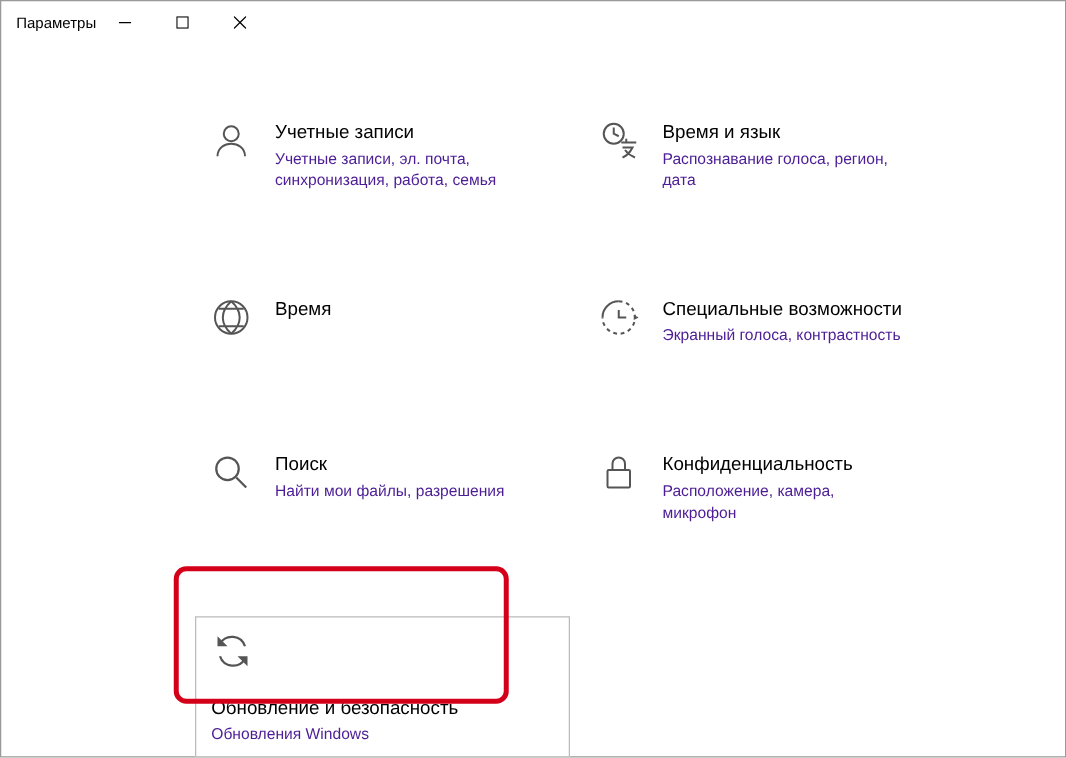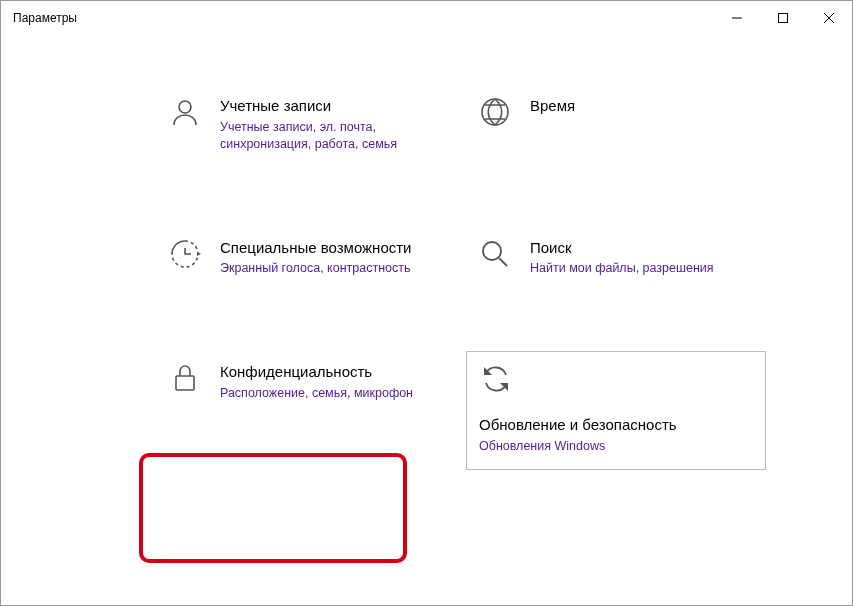--- a/index.html
+++ b/index.html
@@ -8,21 +8,20 @@
     background: #ffffff;
     width: 853px;
     height: 606px;
     overflow: hidden;
     border: 1px solid #999;
     position: relative;
   }
   .titlebar {
     display: flex;
     align-items: center;
-    justify-content: space-between;
     height: 34px;
     padding: 0 0 0 12px;
   }
   .titlebar-title {
     font-size: 12px;
     color: #000;
   }
   .window-controls {
     display: flex;
     height: 100%;
@@ -128,20 +127,33 @@
         <circle cx="16" cy="11" r="6"></circle>
         <path d="M5 29 C5 22 11 19 16 19 C21 19 27 22 27 29"></path>
       </svg>
     </span>
     <div class="tile-text">
       <div class="tile-title">Учетные записи</div>
       <div class="tile-desc">Учетные записи, эл. почта, синхронизация, работа, семья</div>
     </div>
   </div>
 
+  <div class="tile">
+    <span class="tile-icon">
+      <svg viewBox="0 0 32 32" fill="none" stroke="#555" stroke-width="1.6">
+        <circle cx="12" cy="11" r="8"></circle>
+        <path d="M12 6 L12 11 L16 13"></path>
+        <path d="M18 18 L30 18 M22 18 L22 15 M19 22 L27 22 Q24 28 19 30 M21 24 Q24 28 29 30"></path>
+      </svg>
+    </span>
+    <div class="tile-text">
+      <div class="tile-title">Время и язык</div>
+      <div class="tile-desc">Распознавание голоса, регион, дата</div>
+    </div>
+  </div>
 
   <div class="tile">
     <span class="tile-icon">
       <svg viewBox="0 0 32 32" fill="none" stroke="#555" stroke-width="1.6">
         <circle cx="16" cy="16" r="13"></circle>
         <path d="M16 3 C7 11 7 21 16 29 M16 3 C25 11 25 21 16 29 M6 9 L26 9 M6 23 L26 23"></path>
       </svg>
     </span>
     <div class="tile-text">
       <div class="tile-title">Время</div>
@@ -178,21 +190,21 @@
 
   <div class="tile">
     <span class="tile-icon">
       <svg viewBox="0 0 32 32" fill="none" stroke="#555" stroke-width="1.6">
         <rect x="7" y="14" width="18" height="14" rx="1"></rect>
         <path d="M11 14 L11 9 A5 5 0 0 1 21 9 L21 14"></path>
       </svg>
     </span>
     <div class="tile-text">
       <div class="tile-title">Конфиденциальность</div>
-      <div class="tile-desc">Расположение, семья, микрофон</div>
+      <div class="tile-desc">Расположение, камера, микрофон</div>
     </div>
   </div>
 
   <div class="tile selected">
     <span class="tile-icon">
       <svg viewBox="0 0 32 32" fill="none" stroke="#555" stroke-width="1.8">
         <path d="M26 12 A11 11 0 0 0 6 10"></path>
         <polygon points="4,4 4,12 12,12" fill="#555" stroke="none"></polygon>
         <path d="M6 20 A11 11 0 0 0 26 22"></path>
         <polygon points="28,28 28,20 20,20" fill="#555" stroke="none"></polygon>

